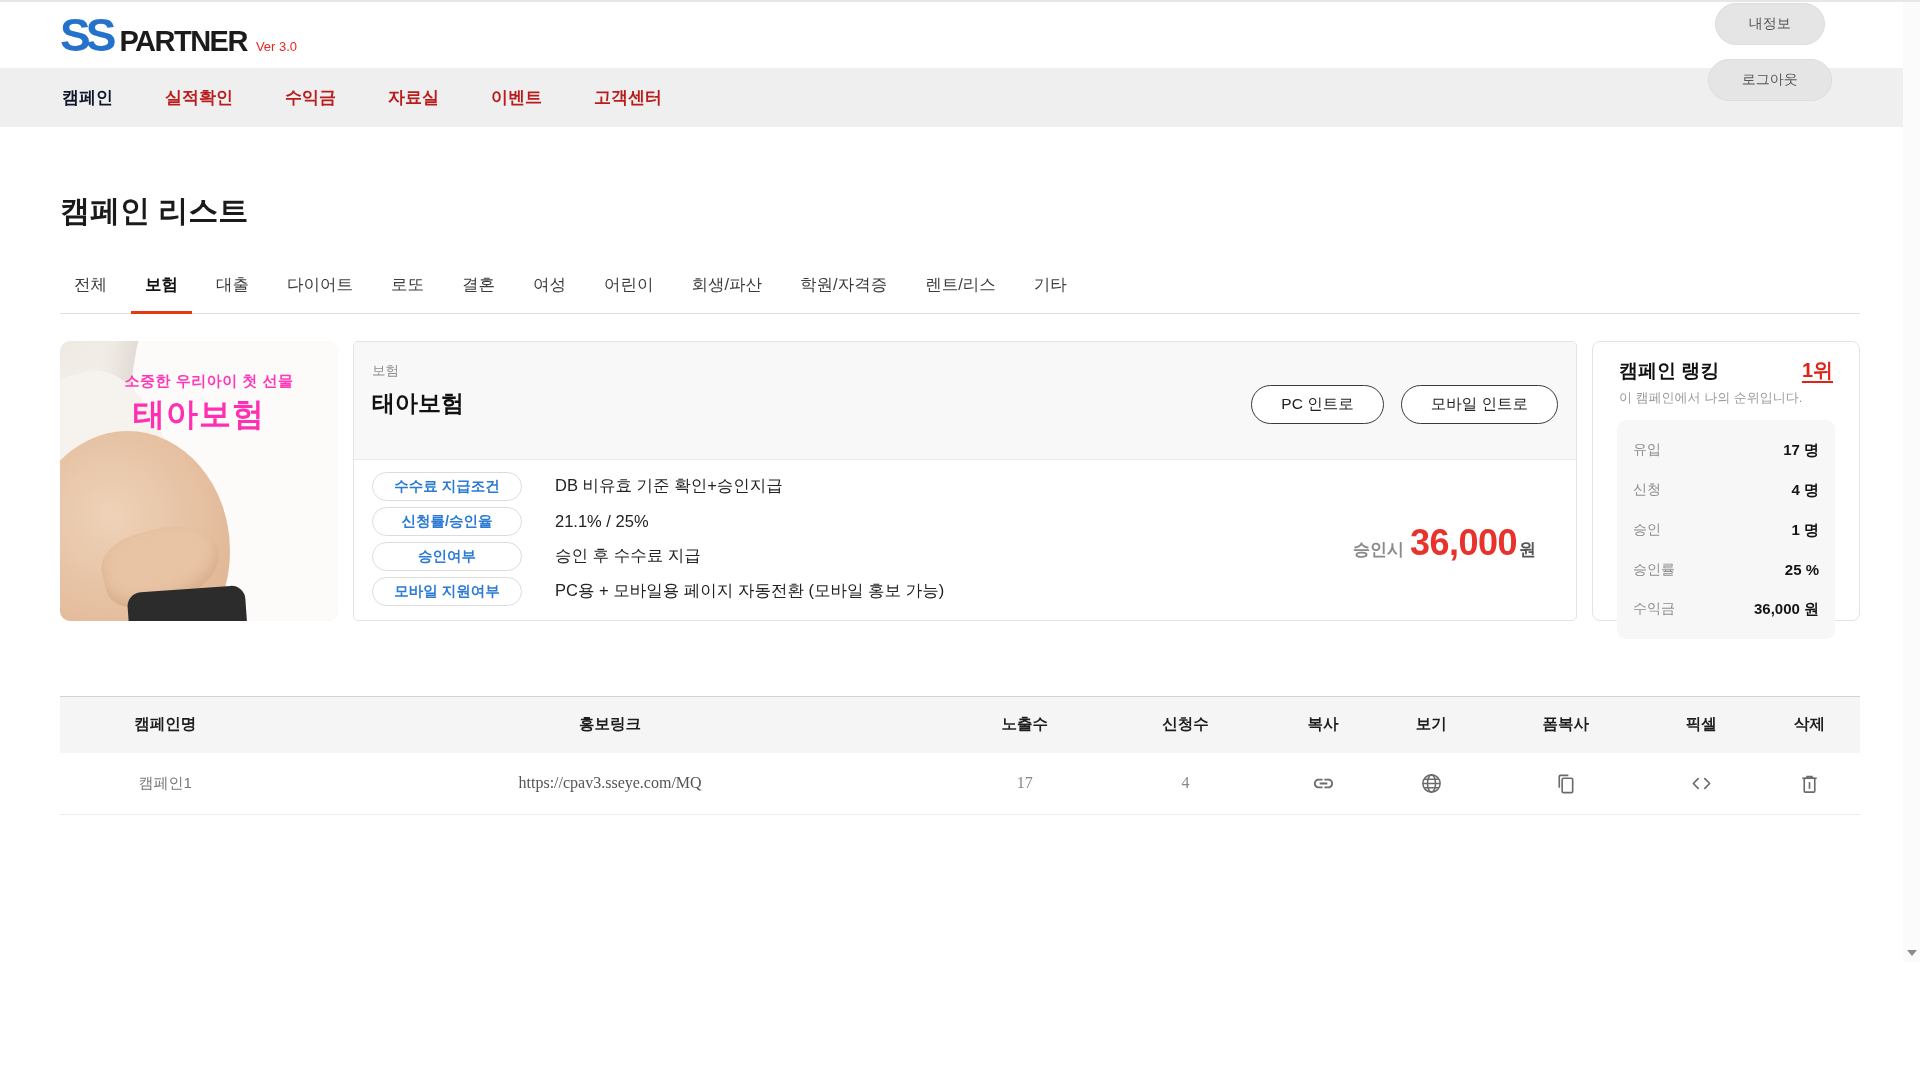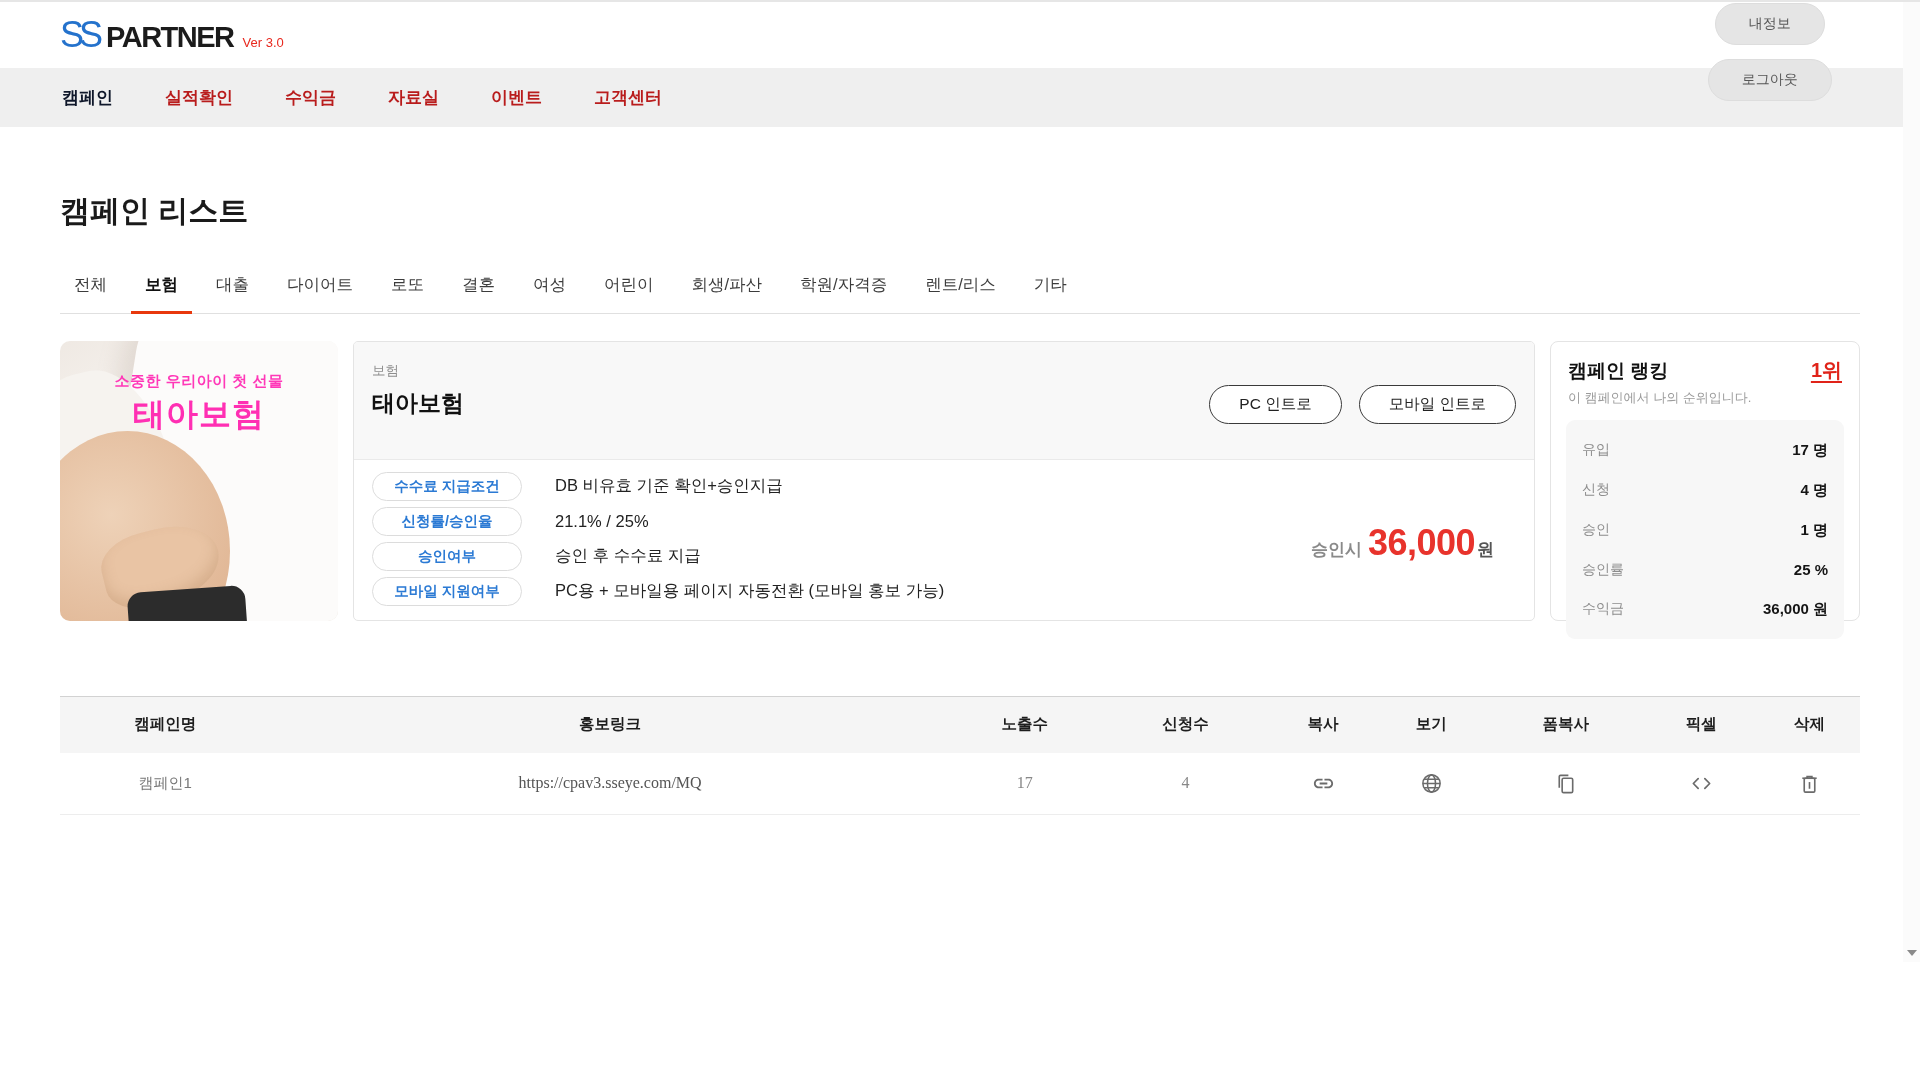--- a/index.html
+++ b/index.html
@@ -15,21 +15,21 @@
 
   
   .header {
     height: 66px;
     padding: 0 60px;
     display: flex; align-items: center; justify-content: space-between;
     background: #fff;
   }
   .logo { display: flex; align-items: baseline; cursor: pointer; }
   .logo-ss {
-    font-size: 36px; font-weight: normal; color: #2472cc;
+    font-size: 46px; font-weight: bold; color: #2472cc;
     letter-spacing: -5px; line-height: 1;
   }
   .logo-partner {
     font-size: 29px; font-weight: bold; color: #1b1b1b;
     letter-spacing: -1.5px; margin-left: 8px;
   }
   .logo-ver { font-size: 13px; color: #e8281e; margin-left: 9px; }
   .header-right { display: flex; align-items: center; gap: 14px; flex-direction: column; }
   .user-name { font-size: 15px; font-weight: bold; color: #2b2b2b; margin-right: 12px; }
   .pill-btn {
@@ -89,21 +89,21 @@
   .ci-hand {
     position: absolute; bottom: 18px; left: 42px; width: 118px; height: 74px;
     background: #e9c4a4; border-radius: 45% 55% 60% 40%; transform: rotate(-14deg);
     box-shadow: inset 0 -8px 14px rgba(160,110,70,0.25);
   }
   .ci-pants {
     position: absolute; bottom: -10px; left: 68px; width: 118px; height: 42px;
     background: #2c2c2c; border-radius: 14px 14px 0 0; transform: rotate(-4deg);
   }
   .ci-cap1 {
-    position: absolute; top: 31px; left: 0; width: 100%; text-align: center;
+    position: absolute; top: 31px; left: 10px; width: 100%; text-align: center;
     font-size: 15px; font-weight: bold; color: #ff38b8; letter-spacing: 0.5px; z-index: 3;
   }
   .ci-cap2 {
     position: absolute; top: 52px; left: 0; width: 100%; text-align: center;
     font-size: 32px; font-weight: bold; color: #ff2fb3; letter-spacing: 1px; z-index: 3;
   }
 
   .campaign-card {
     flex: 1; border: 1px solid #e4e4e4; border-radius: 5px;
     display: flex; flex-direction: column; overflow: hidden; background: #fff;
@@ -131,22 +131,22 @@
   .detail-value { margin-left: 17px; font-size: 16.5px; color: #222; }
   .price {
     position: absolute; right: 40px; top: 50%; transform: translateY(-50%);
     display: flex; align-items: baseline;
   }
   .price-prefix { font-size: 17px; font-weight: bold; color: #8a8a8a; margin-right: 6px; }
   .price-amount { font-size: 36px; font-weight: bold; color: #e8332c; letter-spacing: -0.5px; }
   .price-unit { font-size: 17px; font-weight: bold; color: #555; margin-left: 2px; }
 
   .ranking-panel {
-    width: 310px; flex: none; border: 1px solid #e4e4e4; border-radius: 8px;
-    background: #fff; padding: 15px 15px;
+    width: 268px; flex: none; border: 1px solid #e4e4e4; border-radius: 8px;
+    background: #fff; padding: 15px 24px;
   }
   .rk-head { display: flex; justify-content: space-between; align-items: baseline; padding: 0 2px; }
   .rk-title { font-size: 19px; font-weight: bold; color: #111; }
   .rk-rank {
     font-size: 20px; font-weight: bold; color: #e02319;
     text-decoration: underline; text-underline-offset: 4px; cursor: pointer;
   }
   .rk-subtitle { font-size: 13px; color: #9a9a9a; margin-top: 5px; padding: 0 2px; }
   .rk-box { background: #f7f7f7; border-radius: 9px; margin-top: 13px; padding: 10px 16px; }
   .rk-row { display: flex; justify-content: space-between; align-items: center; padding: 10.5px 0; text-align: right; }

